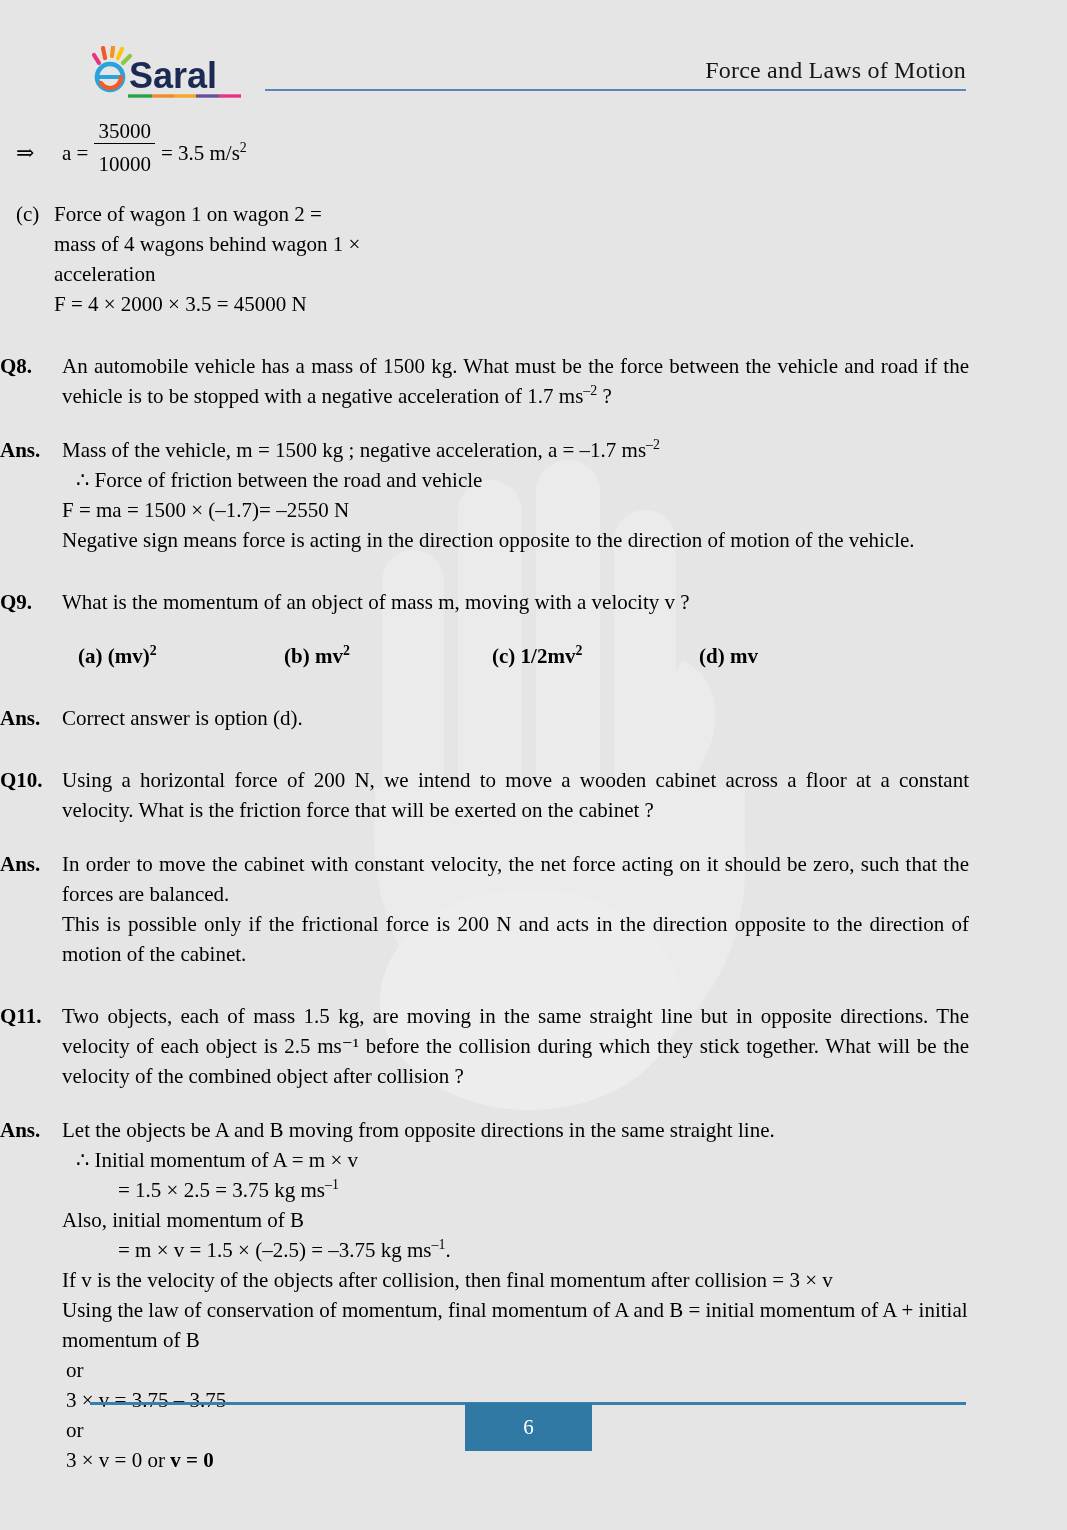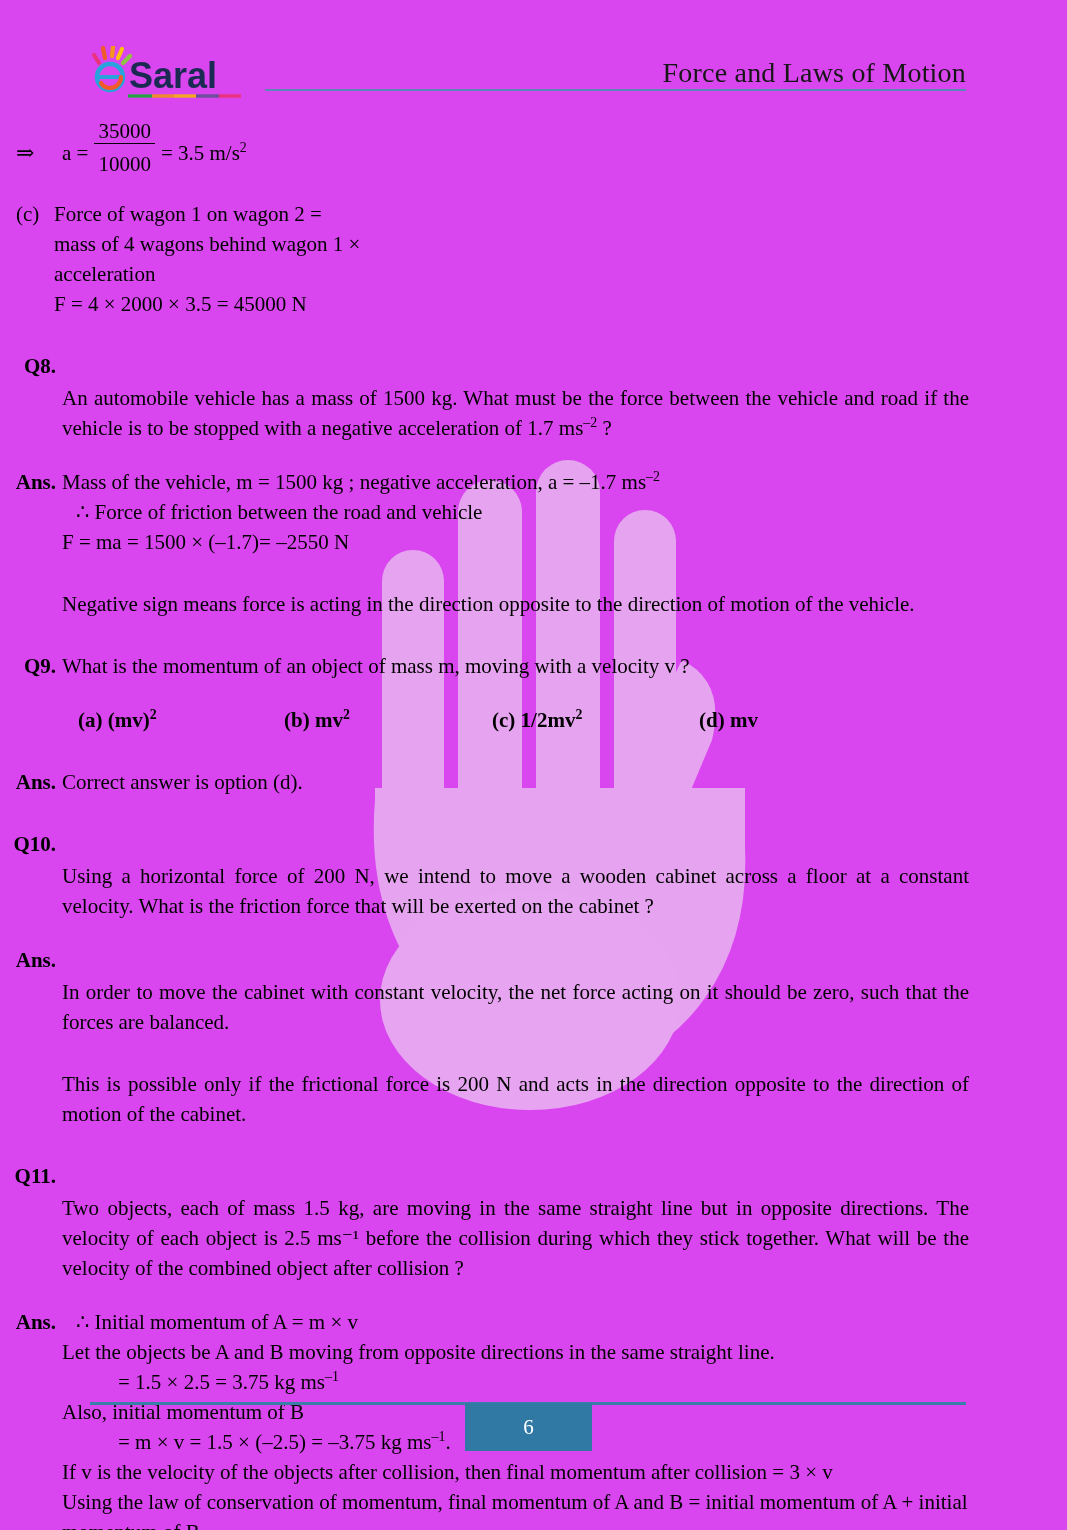--- a/index.html
+++ b/index.html
@@ -9,21 +9,21 @@
   }
   body {
     font-family: "Liberation Serif", "DejaVu Serif", serif;
     color: #000000;
   }
   #page {
     position: relative;
     width: 1067px;
     height: 1530px;
     overflow: hidden;
-    background: #d946ef;
+    background: #e5e5e5;
   }
 
   
   .watermark {
     position: absolute;
     left: 330px;
     top: 360px;
     width: 420px;
     height: 780px;
     opacity: 0.55;
@@ -46,21 +46,21 @@
     top: 46px;
     width: 160px;
     height: 56px;
   }
   .logo-svg { display: block; }
 
   .header-title {
     position: absolute;
     right: 101px;
     top: 57px;
-    font-size: 28px;
+    font-size: 24px;
     font-family: "Liberation Serif", "DejaVu Serif", serif;
     color: #161616;
     white-space: nowrap;
     letter-spacing: 0.2px;
   }
   .header-rule {
     position: absolute;
     left: 265px;
     top: 89px;
     width: 701px;
@@ -80,35 +80,33 @@
   }
 
   .block {
     position: relative;
     display: flex;
     align-items: flex-start;
   }
   .lbl {
     flex: 0 0 auto;
     width: 62px;
-    text-align: right;
     font-weight: bold;
     padding-right: 6px;
     box-sizing: border-box;
   }
   .lbl.plain { font-weight: normal; }
   .body-col {
     flex: 1 1 auto;
     padding-right: 98px;
   }
 
   .just {
     text-align: justify;
     text-justify: inter-word;
-    margin-top: 32px;
   }
   .line { white-space: nowrap; }
 
   .gap-sm { height: 14px; }
   .gap-md { height: 24px; }
   .gap-lg { height: 32px; }
 
   sup { font-size: 0.66em; vertical-align: super; line-height: 0; }
   .bold { font-weight: bold; }
 
@@ -340,22 +338,22 @@
     <div class="block">
       <div class="lbl">Q11.</div>
       <div class="body-col just">Two objects, each of mass 1.5 kg, are moving in the same straight line but in opposite directions. The velocity of each object is 2.5 ms⁻¹ before the collision during which they stick together. What will be the velocity of the combined object after collision ?</div>
     </div>
 
     <div class="gap-md"></div>
 
     <div class="block">
       <div class="lbl">Ans.</div>
       <div class="body-col">
+        <div class="line">Let the objects be A and B moving from opposite directions in the same straight line.</div>
         <div class="line indent-th">∴  Initial momentum of A = m × v</div>
-        <div class="line">Let the objects be A and B moving from opposite directions in the same straight line.</div>
         <div class="line indent2"><span>= 1.5 × 2.5 = 3.75 kg ms</span><sup>–1</sup></div>
         <div class="line">Also, initial momentum of B</div>
         <div class="line indent2"><span>= m × v = 1.5 × (–2.5) = –3.75 kg ms</span><sup>–1</sup><span>.</span></div>
         <div class="line">If v is the velocity of the objects after collision, then final momentum after collision = 3 × v</div>
         <div>Using the law of conservation of momentum, final momentum of A and B = initial momentum of A + initial momentum of B</div>
         <div class="orrow">
           <div class="orlbl">or</div>
           <div>3 × v = 3.75 – 3.75</div>
         </div>
         <div class="orrow">

